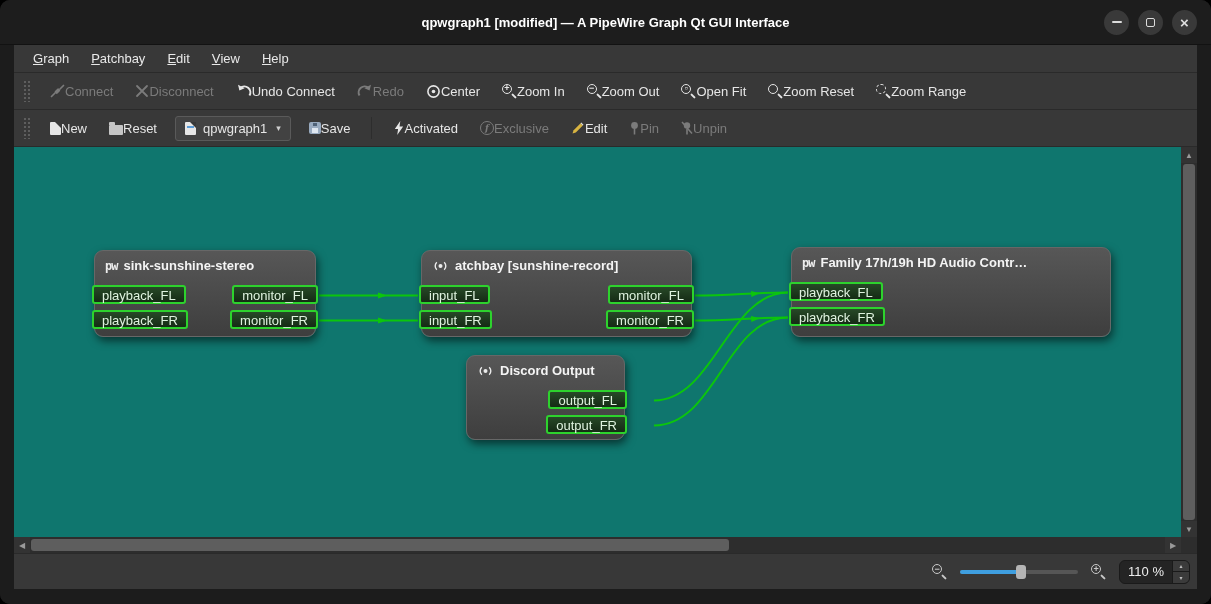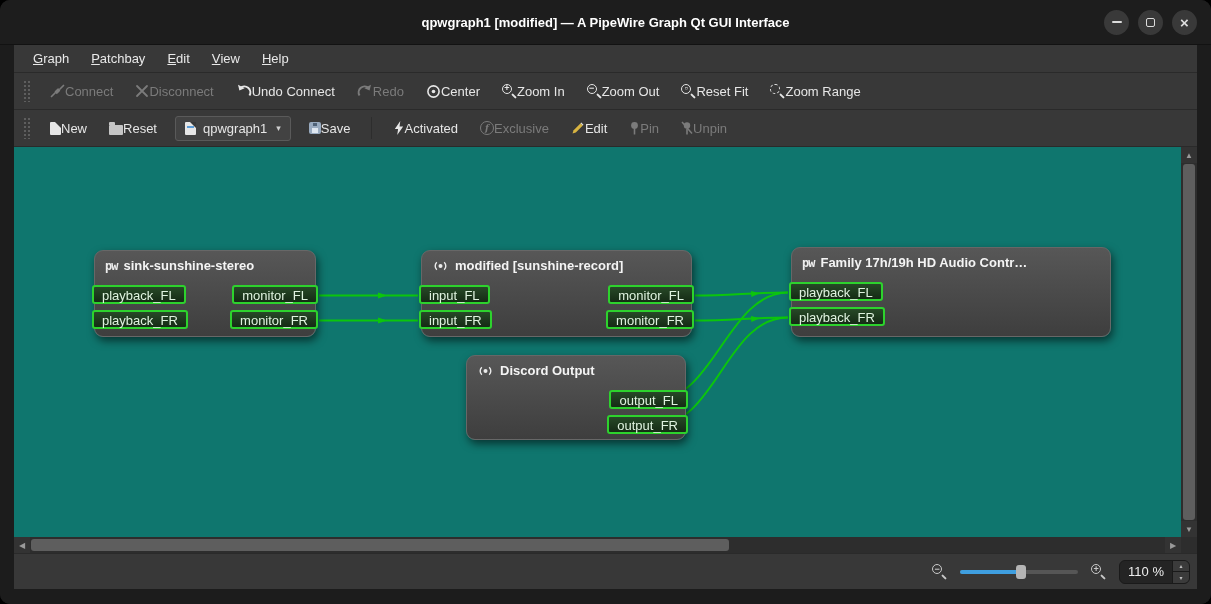--- a/index.html
+++ b/index.html
@@ -212,23 +212,30 @@
         <span>Zoom Out</span>
       </button>
 
       <button class="tb-btn">
         <span class="mag">
             <span class="lens">
               <span class="sign">▫</span>
             </span>
             <span class="mhandle"></span>
           </span>
-        <span>Reset Fit</span>
-      </button>
-
+        <span>Open Fit</span>
+      </button>
+
+      <button class="tb-btn">
+        <span class="mag">
+            <span class="lens"></span>
+            <span class="mhandle"></span>
+          </span>
+        <span>Zoom Reset</span>
+      </button>
 
       <button class="tb-btn">
         <span class="mag dashed">
             <span class="lens"></span>
             <span class="mhandle"></span>
           </span>
         <span>Zoom Range</span>
       </button>
     </div>
 
@@ -330,38 +337,38 @@
         </div>
 
         <div class="node" style="left:407px;top:103px;width:271px;height:87px">
           <div class="node-head">
             <span class="ic">
               <svg width="17" height="14" viewBox="0 0 17 14">
                   <circle cx="8.5" cy="7" r="2" fill="#ececec"></circle>
                   <path d="M4.8 3.2 a5.3 5.3 0 0 0 0 7.6 M12.2 3.2 a5.3 5.3 0 0 1 0 7.6" stroke="#ececec" stroke-width="1.4" fill="none"></path>
                 </svg>
             </span>
-            <span>modified [sunshine-record]</span>
+            <span>atchbay [sunshine-record]</span>
           </div>
           <div class="port in r1">input_FL</div>
           <div class="port in r2">input_FR</div>
           <div class="port out r1">monitor_FL</div>
           <div class="port out r2">monitor_FR</div>
         </div>
 
         <div class="node" style="left:777px;top:100px;width:320px;height:90px">
           <div class="node-head">
             <span class="pw-ic">pw</span>
             <span>Family 17h/19h HD Audio Contr…</span>
           </div>
           <div class="port in r1">playback_FL</div>
           <div class="port in r2">playback_FR</div>
         </div>
 
-        <div class="node" style="left:452px;top:208px;width:220px;height:85px">
+        <div class="node" style="left:452px;top:208px;width:159px;height:85px">
           <div class="node-head">
             <span class="ic">
               <svg width="17" height="14" viewBox="0 0 17 14">
                   <circle cx="8.5" cy="7" r="2" fill="#ececec"></circle>
                   <path d="M4.8 3.2 a5.3 5.3 0 0 0 0 7.6 M12.2 3.2 a5.3 5.3 0 0 1 0 7.6" stroke="#ececec" stroke-width="1.4" fill="none"></path>
                 </svg>
             </span>
             <span>Discord Output</span>
           </div>
           <div class="port out r1">output_FL</div>

